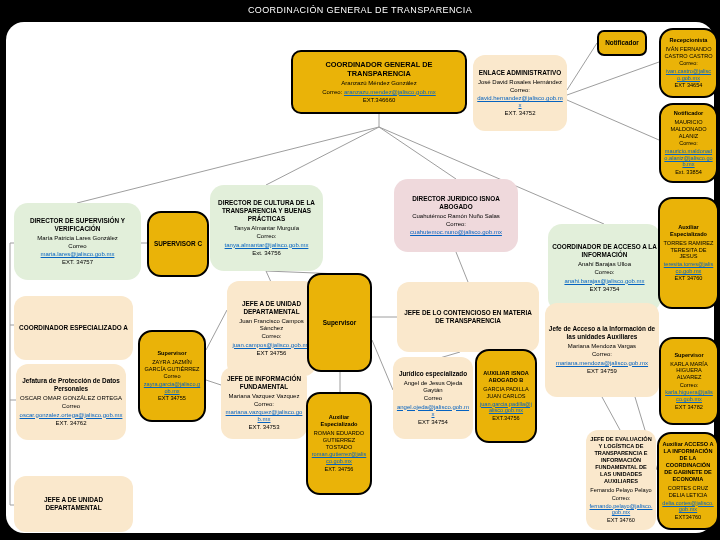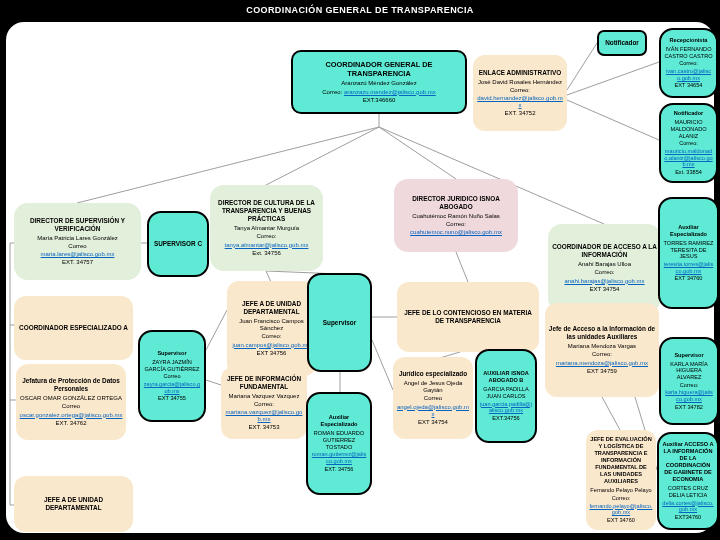--- a/index.html
+++ b/index.html
@@ -8,32 +8,32 @@
     background:#000;
     font-family:"Liberation Sans", sans-serif;
     -webkit-font-smoothing:antialiased;
   }
   .slide{
     position:absolute;left:6px;top:22px;width:708px;height:511px;
     background:#fff;border-radius:18px;
   }
   .page-title{
     position:absolute;top:5px;left:0;width:720px;text-align:center;
-    color:#fff;font-size:9px;font-weight:bold;letter-spacing:.4px;
+    color:#fff;font-size:9px;font-weight:normal;letter-spacing:.4px;
   }
   svg.connectors{position:absolute;left:0;top:0;width:720px;height:540px;}
   .box{
     position:absolute;box-sizing:border-box;text-align:center;color:#000;
     padding:4px 3px;overflow:hidden;
     display:flex;flex-direction:column;justify-content:center;align-items:center;
   }
   .orange{background:#FAE8CC;border-radius:12px;}
   .green{background:#E2EFDA;border-radius:14px;}
   .pink{background:#EFD9DC;border-radius:14px;}
-  .white{background:#5eead4;border:2px solid #000;border-radius:14px;}
+  .white{background:#eab308;border:2px solid #000;border-radius:14px;}
   .t{font-weight:bold;font-size:6.4px;line-height:1.25;}
   .p{font-size:6px;line-height:1.2;margin-top:2px;}
   .c{font-size:6px;line-height:1.2;margin-top:1px;}
   .x{font-size:6px;line-height:1.2;margin-top:1px;}
   a.e{color:#0563C1;text-decoration:underline;font-size:6px;line-height:1.2;
       display:block;word-break:break-all;margin-top:1px;cursor:pointer;}
   a.e.inline{display:inline;}
   .t-lg{font-size:7.4px;}
   .sm .t{font-size:5.6px;}
   .sm .p,.sm .c,.sm .x,.sm a.e{font-size:5.6px;}

